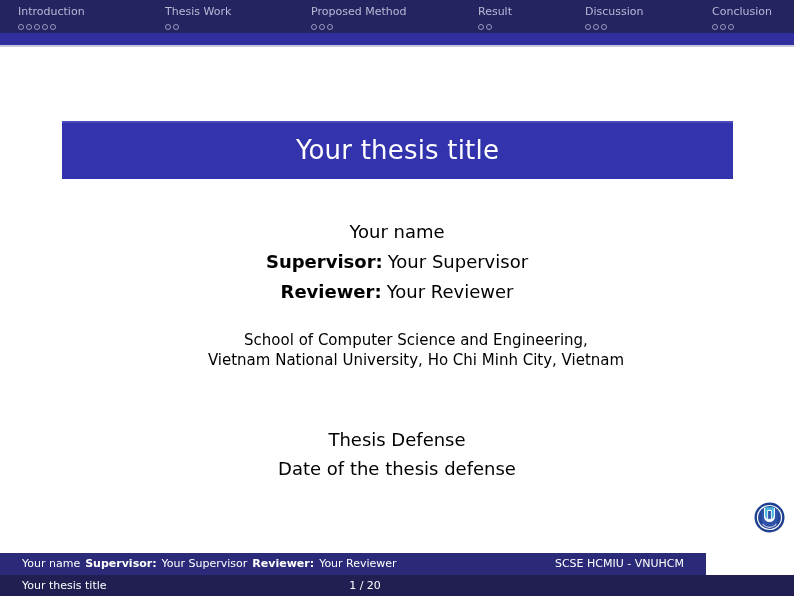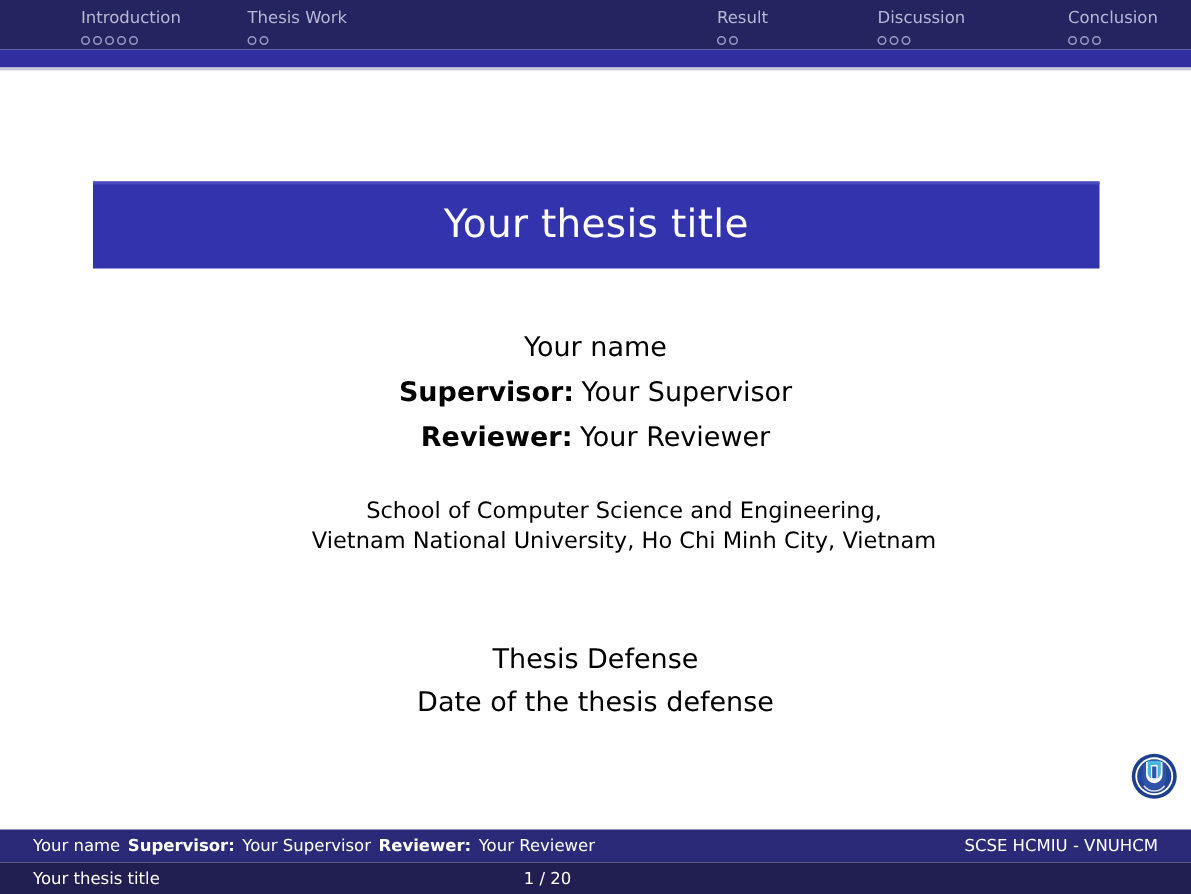--- a/index.html
+++ b/index.html
@@ -141,21 +141,21 @@
     top: 501px;
     width: 33px;
     height: 33px;
   }
 
   
   .footer-top {
     position: absolute;
     left: 0;
     top: 553px;
-    width: 794px;
+    width: 706px;
     height: 22px;
     background: #2a2a78;
   }
   .footer-bottom {
     position: absolute;
     left: 0;
     top: 575px;
     width: 794px;
     height: 21px;
     background: #211f52;
@@ -192,27 +192,31 @@
   .footer-left b { font-weight: bold; }
   .sp { display: inline-block; width: 5px; }
 </style>
 </head>
 <body>
 
 <div class="slide">
 
   <div class="navbar">
     <div class="nav-sections">
-        <div class="nav-section" style="left: 18px; margin-left: 36px;">
+        <div class="nav-section" style="left: 18px;">
           <span class="nav-label">Introduction</span>
           <span class="nav-dots"><span class="nav-dot"></span><span class="nav-dot"></span><span class="nav-dot"></span><span class="nav-dot"></span><span class="nav-dot"></span></span>
         </div>
         <div class="nav-section" style="left: 165px;">
           <span class="nav-label">Thesis Work</span>
           <span class="nav-dots"><span class="nav-dot"></span><span class="nav-dot"></span></span>
+        </div>
+        <div class="nav-section" style="left: 311px;">
+          <span class="nav-label">Proposed Method</span>
+          <span class="nav-dots"><span class="nav-dot"></span><span class="nav-dot"></span><span class="nav-dot"></span></span>
         </div>
         <div class="nav-section" style="left: 478px;">
           <span class="nav-label">Result</span>
           <span class="nav-dots"><span class="nav-dot"></span><span class="nav-dot"></span></span>
         </div>
         <div class="nav-section" style="left: 585px;">
           <span class="nav-label">Discussion</span>
           <span class="nav-dots"><span class="nav-dot"></span><span class="nav-dot"></span><span class="nav-dot"></span></span>
         </div>
         <div class="nav-section" style="left: 712px;">

